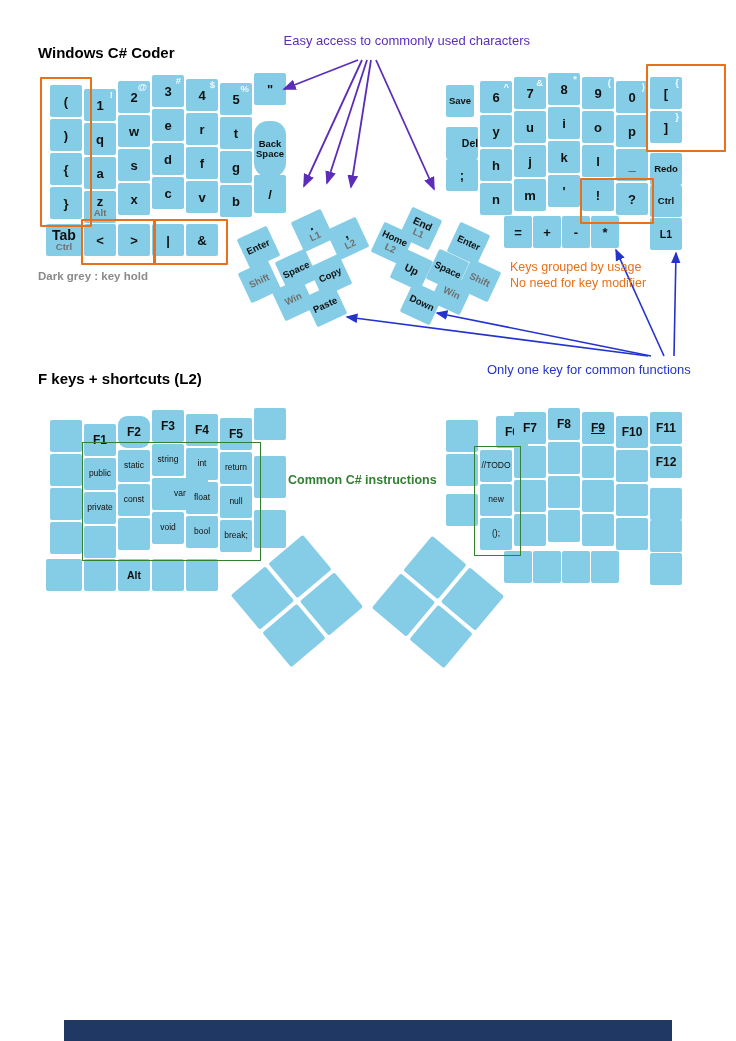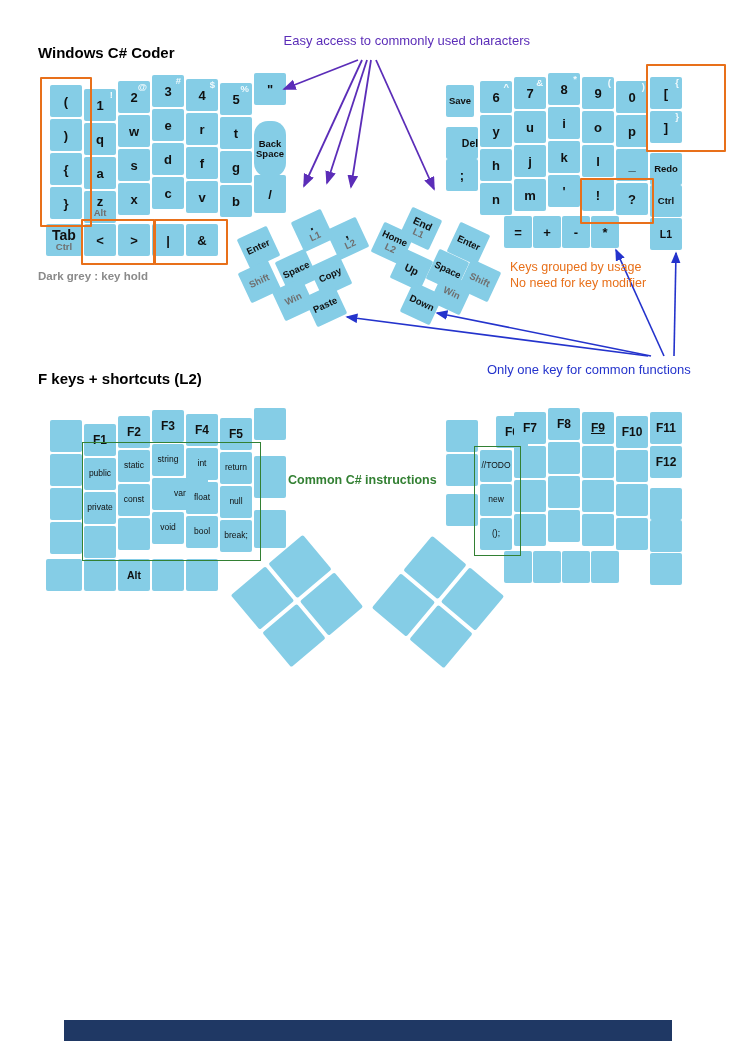--- a/index.html
+++ b/index.html
@@ -288,21 +288,21 @@
       <div class="key" style="left: 404.5px; top: 286.5px; width: 33px; height: 33px; transform: rotate(25deg);">
         <span class="kmain word">Down</span>
       </div>
       <div class="key" style="left: 434.5px; top: 276.5px; width: 33px; height: 33px; transform: rotate(25deg);">
         <span class="khold">Win</span>
       </div>
       <div class="key" style="left: 50px; top: 420px; width: 32px; height: 32px;"></div>
       <div class="key" style="left: 84px; top: 424px; width: 32px; height: 32px;">
         <span class="kmain fk">F1</span>
       </div>
-      <div class="key" style="left: 118px; top: 416px; width: 32px; height: 32px;">
+      <div class="key" style="left: 118px; top: 416px; width: 32px; height: 32px; border-radius: 9px;">
         <span class="kmain fk">F2</span>
       </div>
       <div class="key" style="left: 152px; top: 410px; width: 32px; height: 32px;">
         <span class="kmain fk">F3</span>
       </div>
       <div class="key" style="left: 186px; top: 414px; width: 32px; height: 32px;">
         <span class="kmain fk">F4</span>
       </div>
       <div class="key" style="left: 220px; top: 418px; width: 32px; height: 32px;">
         <span class="kmain fk">F5</span>

